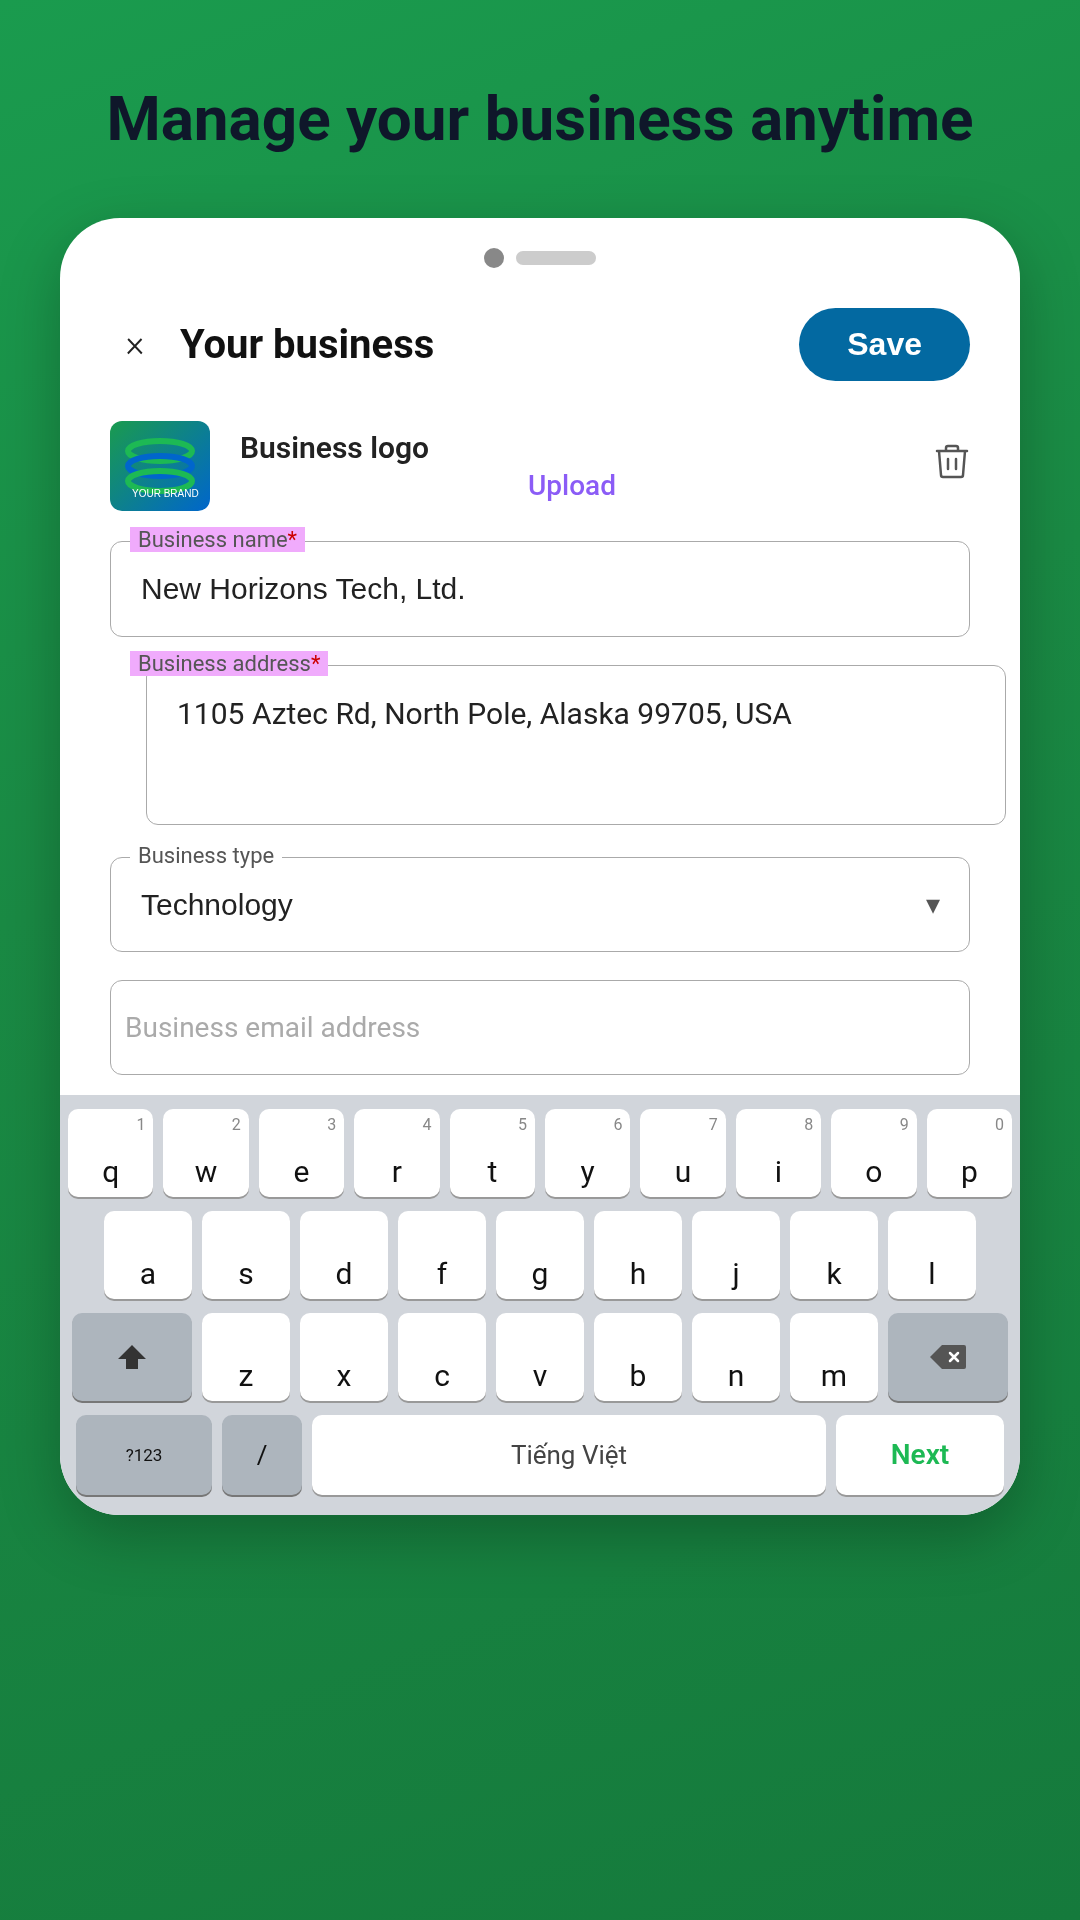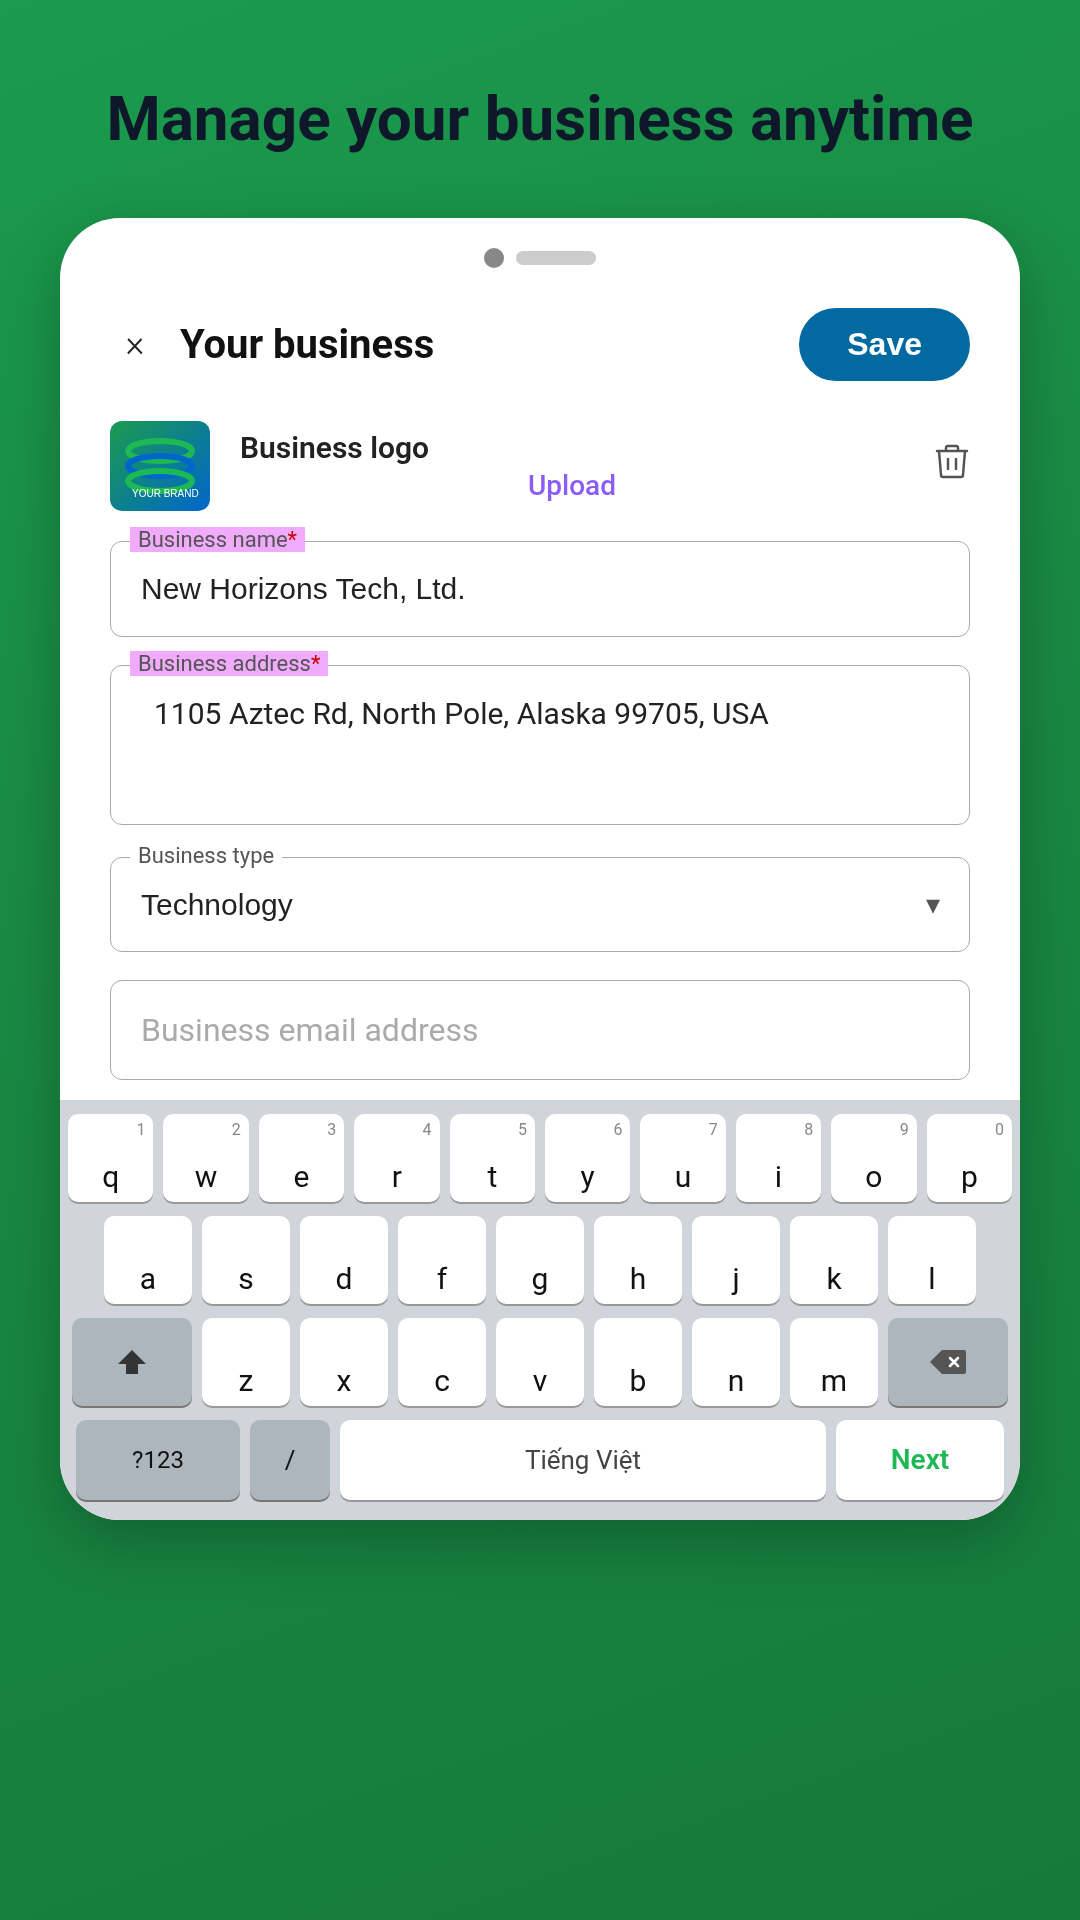--- a/index.html
+++ b/index.html
@@ -171,27 +171,28 @@
       padding: 30px 30px;
       font-size: 30px;
       color: #222;
       outline: none;
     }
 
     .field-textarea {
       width: 100%;
       border: 1.5px solid #aaa;
       border-radius: 12px;
-      padding: 30px 43px;
+      padding: 30px 30px;
       font-size: 30px;
       color: #222;
       outline: none;
       resize: none;
       height: 160px;
       font-family: inherit;
+      margin-left: 36px;
     }
 
     .field-select-wrapper {
       position: relative;
       margin-bottom: 28px;
     }
 
     .field-select-label {
       position: absolute;
       top: -14px;
@@ -222,22 +223,22 @@
       transform: translateY(-50%);
       pointer-events: none;
       font-size: 28px;
       color: #555;
     }
 
     .field-placeholder {
       width: 100%;
       border: 1.5px solid #aaa;
       border-radius: 12px;
-      padding: 30px 30px;
-      font-size: 32px;
+      padding: 30px 14px;
+      font-size: 28px;
       color: #aaa;
       background: white;
     }
 
     
     .keyboard {
       background: #d1d5db;
       padding: 14px 8px 0;
       margin-top: 20px;
     }
@@ -336,22 +337,22 @@
       align-items: center;
       justify-content: center;
       font-size: 28px;
       color: #1db954;
       font-weight: 600;
       cursor: pointer;
       box-shadow: 0 2px 0 #999;
     }
 
     .kb-num-sym {
-      width: 164px;
-      font-size: 24px;
+      width: 136px;
+      font-size: 17px;
     }
 
     .kb-slash {
       width: 80px;
       font-size: 26px;
     }
   </style>
 </head>
 <body>
 

